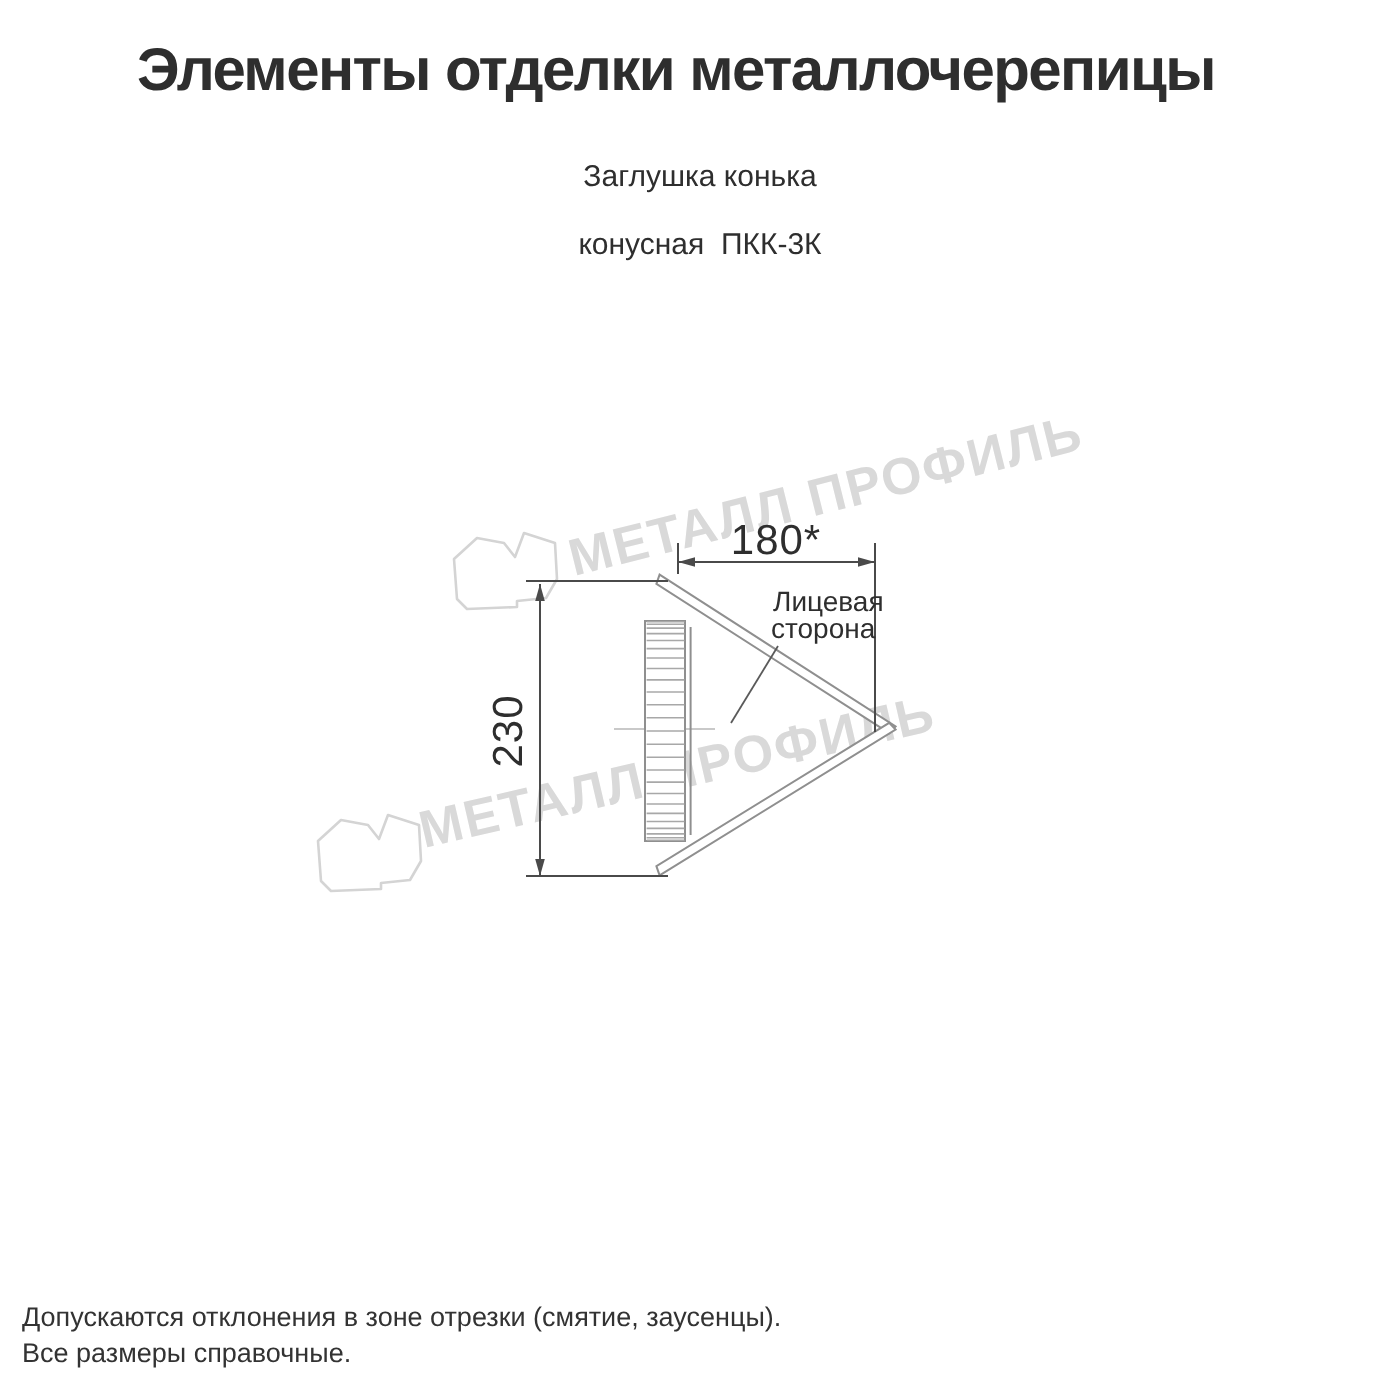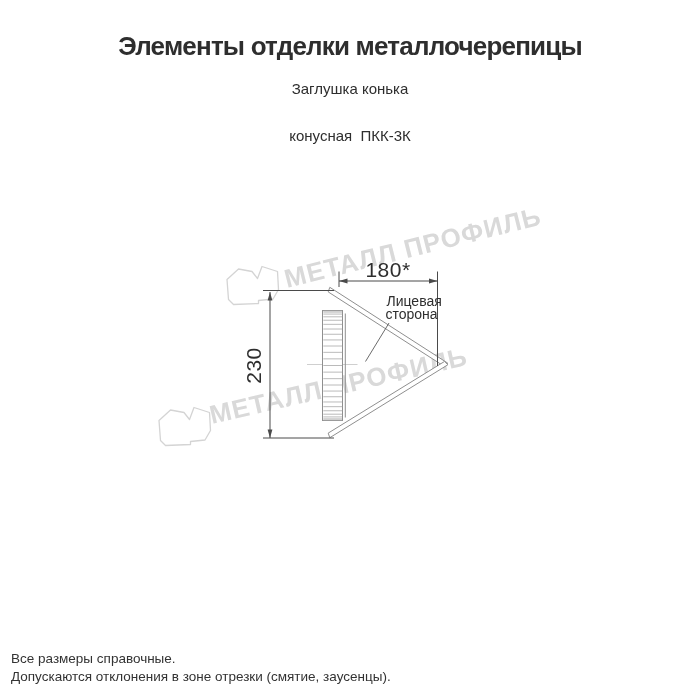--- a/index.html
+++ b/index.html
@@ -13,29 +13,29 @@
     --page-bg:#ffffff;
   }
   html,body{margin:0;padding:0;}
   body{background:#fff;}
   .page{
     position:relative;width:700px;height:700px;background:var(--page-bg);
     font-family:"Liberation Sans", sans-serif;color:var(--text);overflow:hidden;
   }
   .title{
     position:absolute;top:19px;left:0;width:676px;text-align:center;
-    font-size:26px;font-weight:bold;letter-spacing:-0.8px;color:var(--text);
-    margin:12px;
+    font-size:30px;font-weight:bold;letter-spacing:-0.8px;color:var(--text);
+    margin:0;
   }
   .subtitle{
     position:absolute;top:78px;left:0;width:700px;text-align:center;
     font-size:15px;line-height:21px;color:var(--text);
   }
   .subtitle div{white-space:pre;text-align:center;}
-  .subtitle .sub3{margin-top:26px;}
+  .subtitle .sub3{margin-top:13px;}
   .drawing{position:absolute;left:0;top:0;}
   .footnote{
     position:absolute;left:11px;top:650px;font-size:13.5px;line-height:18px;
     color:#333;
   }
   
   .wm-text{
     font-family:"Liberation Sans", sans-serif;font-weight:bold;font-size:26px;
     letter-spacing:1px;fill:var(--watermark);
   }
@@ -129,17 +129,17 @@
     </g>
 
     <g>
       <line class="leader" x1="389" y1="323" x2="365.5" y2="361.5"></line>
       <text class="note-label" x="386.5" y="305.5">Лицевая</text>
       <text class="note-label" x="385.5" y="319">сторона</text>
     </g>
   </svg>
 
   <div class="footnote">
+    <div>Допускаются отклонения в зоне отрезки (смятие, заусенцы).</div>
     <div>Все размеры справочные.</div>
-    <div>Допускаются отклонения в зоне отрезки (смятие, заусенцы).</div>
   </div>
 
 </div>
 
 </body></html>

